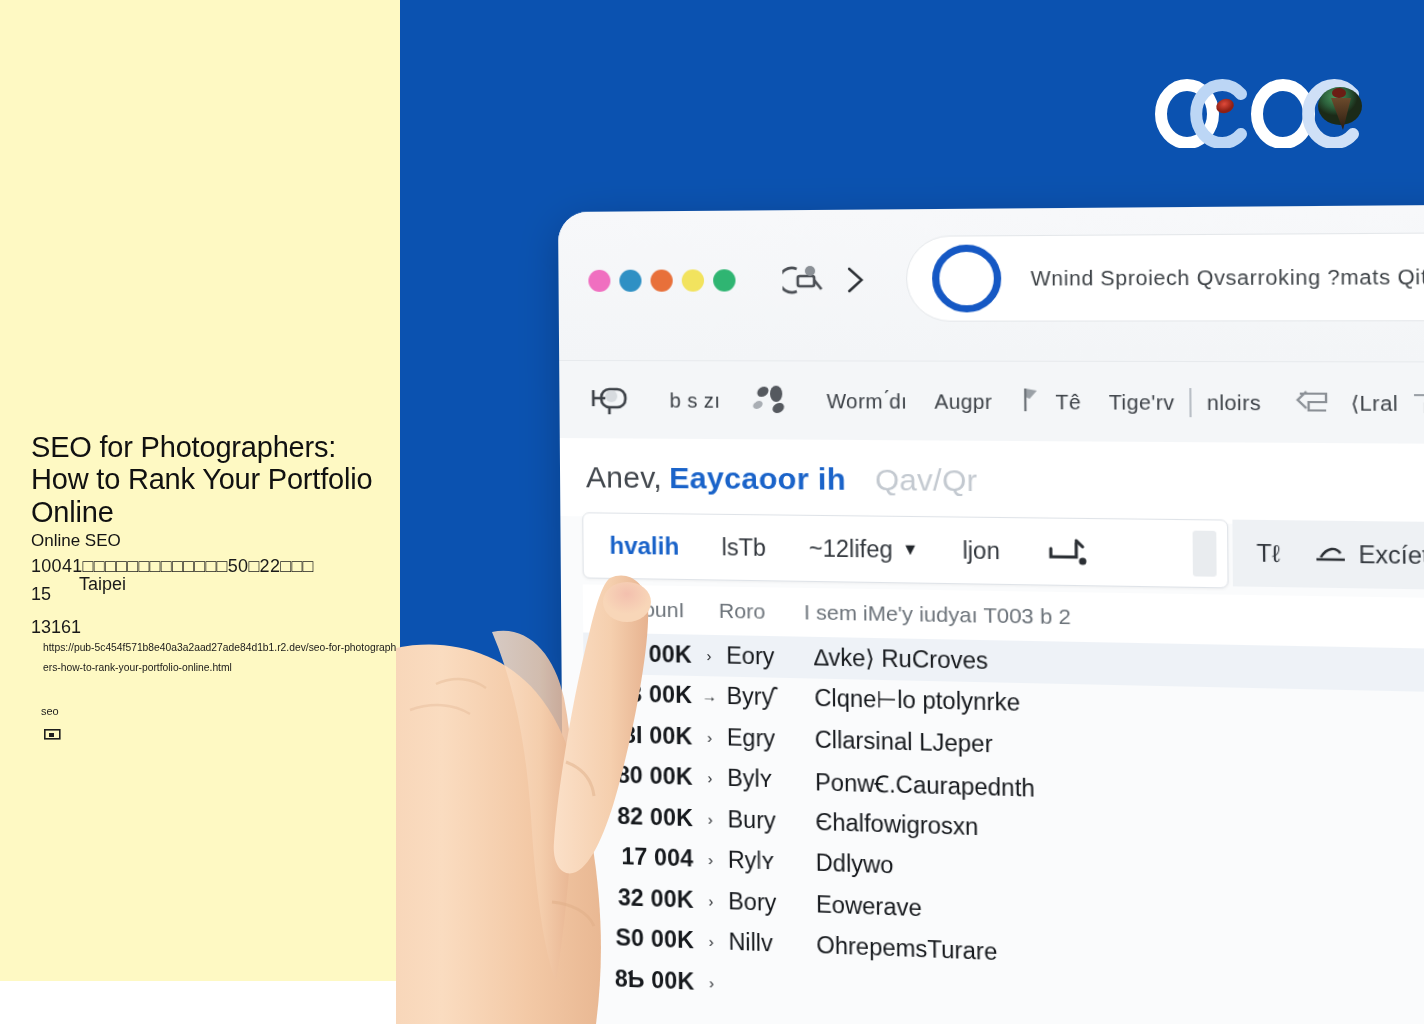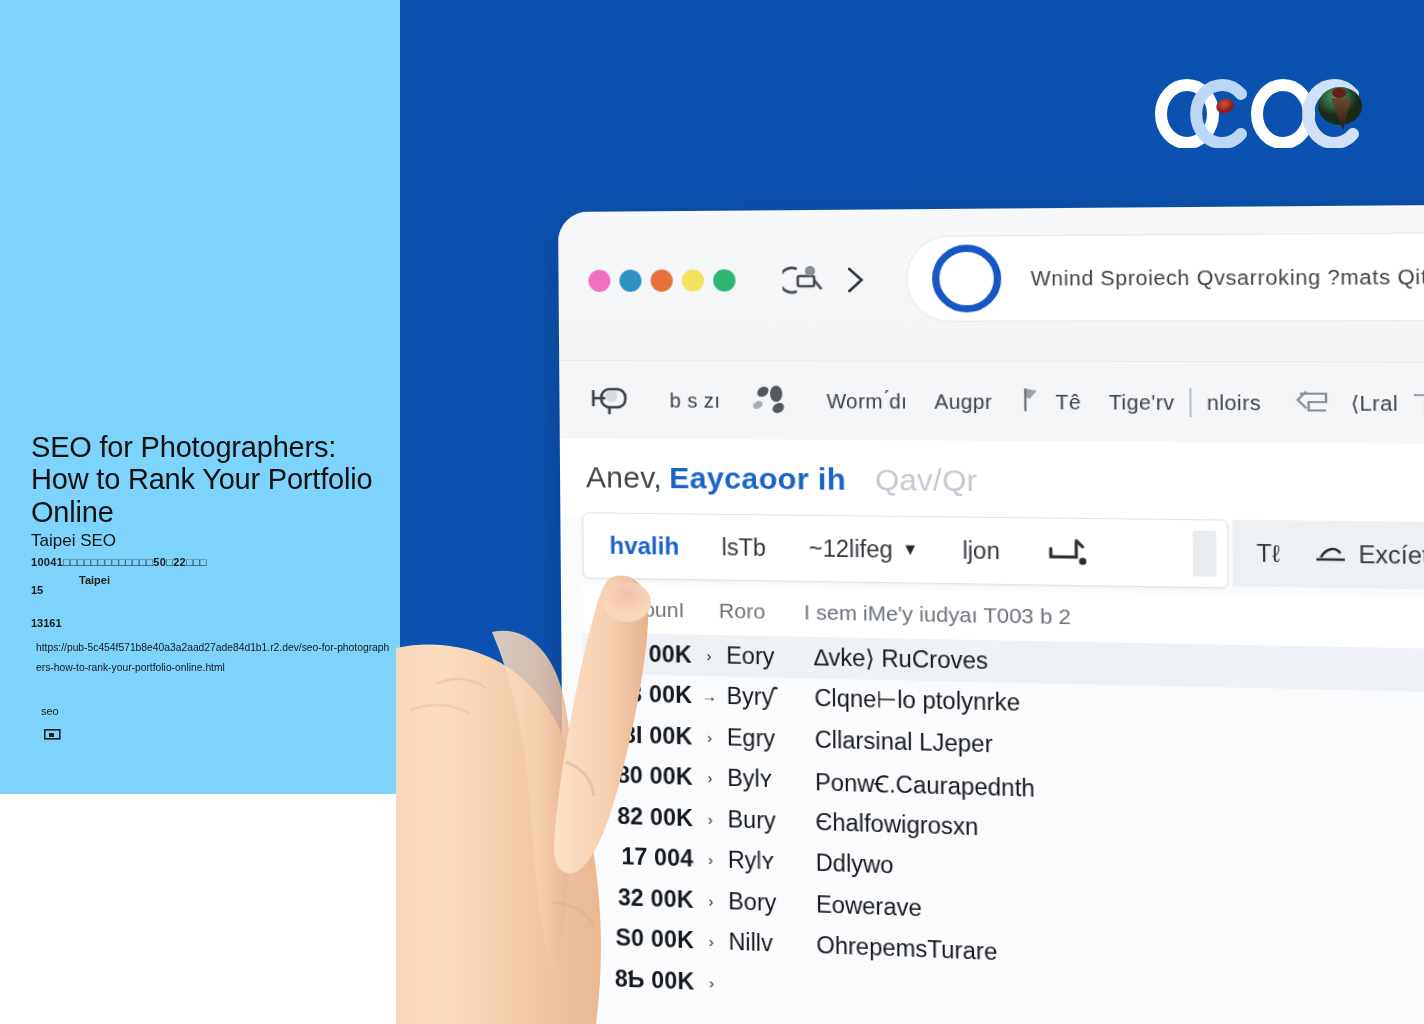--- a/index.html
+++ b/index.html
@@ -5,42 +5,42 @@
   html,body{margin:0;padding:0;}
   body{
     width:1424px;height:1024px;overflow:hidden;position:relative;
     font-family:"Liberation Sans","DejaVu Sans",sans-serif;
     background:#ffffff;
   }
   #stage{position:absolute;inset:0;width:1424px;height:1024px;overflow:hidden;}
 
   
   .left-panel{
-    position:absolute;left:0;top:0;width:400px;height:794px;
-    background:#7dd3fc;
+    position:absolute;left:0;top:0;width:400px;height:981px;
+    background:#fef9c3;
   }
   .article-title{
     position:absolute;left:31px;top:431px;width:360px;
     font-size:29px;line-height:1.12;color:#111111;font-weight:400;
     letter-spacing:-0.2px;
   }
   .kw-heading{
     position:absolute;left:31px;top:531px;
     font-size:17px;color:#141414;font-weight:400;
   }
   .meta-line{
     position:absolute;left:31px;
-    font-size:11px;color:#1a1a1a;font-weight:700;white-space:nowrap;
+    font-size:18px;color:#1a1a1a;font-weight:400;white-space:nowrap;
   }
   .meta-1{top:556px;letter-spacing:0.3px;}
   .meta-2{top:584px;}
   .meta-3{top:574px;margin-left:48px;}
   .meta-4{top:617px;}
   .url-line{
-    position:absolute;left:36px;top:638px;width:356px;
+    position:absolute;left:43px;top:638px;width:356px;
     font-size:10.3px;line-height:1.95;color:#1a1a1a;word-break:break-all;
   }
   .seo-tag{
     position:absolute;left:41px;top:705px;
     font-size:11px;color:#1f1f1f;
   }
   .seo-glyph{
     position:absolute;left:44px;top:729px;
     width:17px;height:11px;
   }
@@ -158,21 +158,21 @@
 </style>
 </head>
 <body>
 
 <div id="stage">
 
   <div class="left-panel">
 
     <div class="article-title">SEO for Photographers: How to Rank Your Portfolio Online</div>
 
-    <div class="kw-heading">Taipei SEO</div>
+    <div class="kw-heading">Online SEO</div>
 
     <div class="meta-line meta-1">10041□□□□□□□□□□□□□50□22□□□</div>
     <div class="meta-line meta-2">15</div>
     <div class="meta-line meta-3">Taipei</div>
     <div class="meta-line meta-4">13161</div>
 
     <div class="url-line">https://pub-5c454f571b8e40a3a2aad27ade84d1b1.r2.dev/seo-for-photographers-how-to-rank-your-portfolio-online.html</div>
 
     <div class="seo-tag">seo</div>
 

